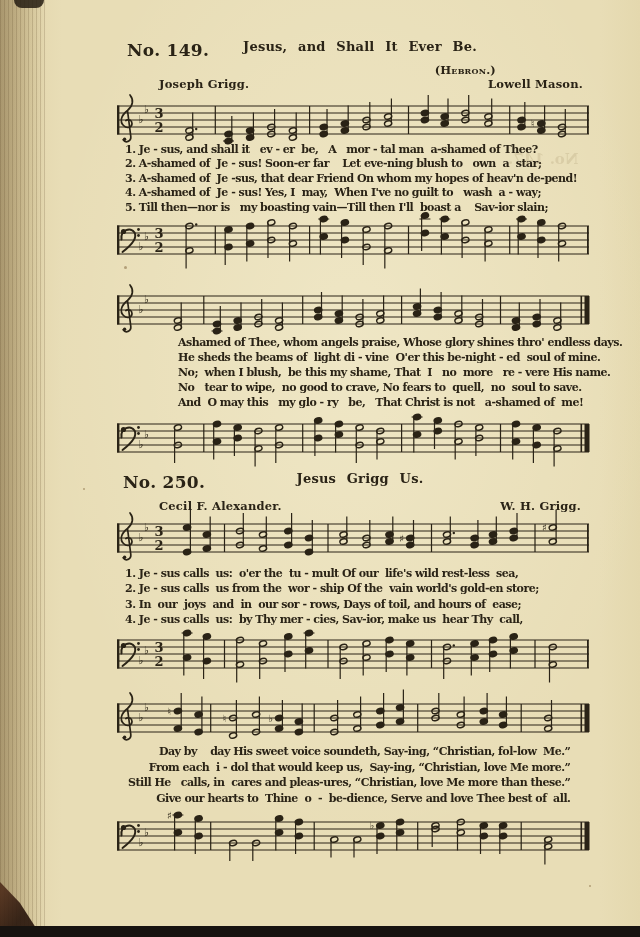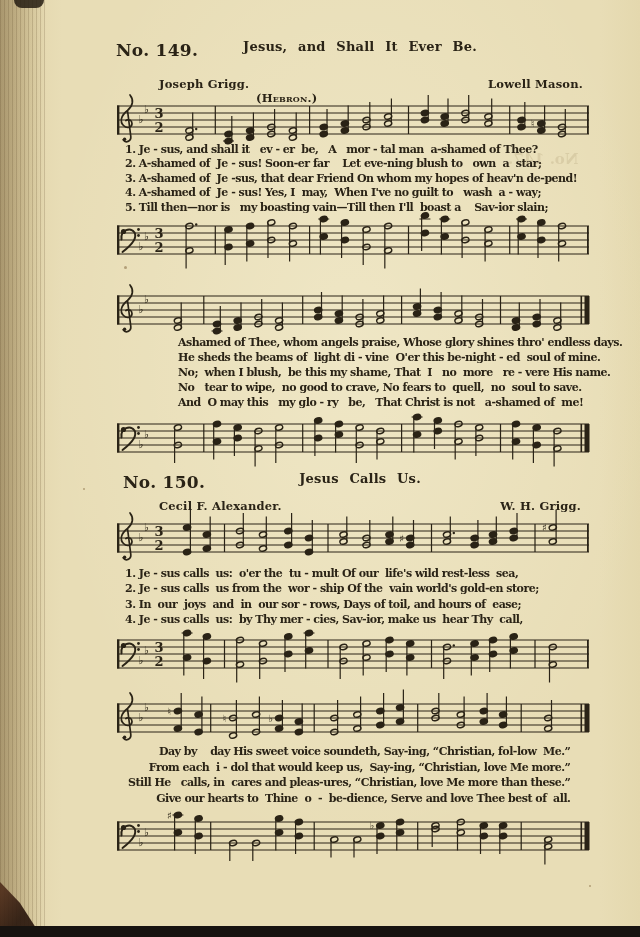--- a/index.html
+++ b/index.html
@@ -18,22 +18,22 @@
   .bottom-bar{position:absolute;left:0;bottom:0;width:640px;height:11px;background:#171310;}
   .corner-bl{position:absolute;left:0;bottom:9px;width:36px;height:56px;
     background:linear-gradient(125deg,#51301d 20%,#2b180e 70%);
     clip-path:polygon(0 18%,55% 55%,100% 100%,0 100%);opacity:.92;}
   .speck{position:absolute;width:3px;height:3px;border-radius:50%;background:rgba(110,80,40,.45);}
 
   .h-num{position:absolute;font-weight:bold;font-size:17px;letter-spacing:.3px;}
   .h-title{position:absolute;left:150px;width:420px;text-align:center;font-weight:bold;font-size:13px;word-spacing:6px;letter-spacing:.2px;}
   .attr{position:absolute;font-weight:bold;font-size:11.5px;letter-spacing:.2px;margin-left:16px;}
   .tune{font-variant:small-caps;}
-  .n149{left:116px;top:40px;}  .t149{top:39px;}
-  .a149{left:143px;top:77px;}  .tu149{left:240px;top:91px;width:240px;text-align:left;}
+  .n149{left:127px;top:40px;}  .t149{top:39px;}
+  .a149{left:143px;top:77px;}  .tu149{left:240px;top:63px;width:240px;text-align:right;}
   .c149{right:57px;top:77px;text-align:center;}
   .n150{left:123px;top:472px;} .t150{top:471px;}
   .a150{left:143px;top:499px;} .c150{right:59px;top:499px;}
 
   .staff{position:absolute;left:115px;width:478px;height:56px;overflow:visible;}
 
   .lyrics{position:absolute;white-space:pre;font-weight:bold;font-size:11px;letter-spacing:-0.5px;}
   .lyric-line{height:14.4px;}
   .l1{top:143px;left:125px;}
   .l2{top:336px;left:178px;} .l2 .lyric-line{height:15px;}
@@ -335,22 +335,22 @@
       <ellipse cx="401" cy="31.5" rx="3.7" ry="2.6" fill="#2a2316" stroke="#2a2316" stroke-width="1.4" transform="rotate(-18 401 31.5)"></ellipse>
       <line x1="397.7" y1="14" x2="397.7" y2="49.5" stroke="#2a2316" stroke-width="1.2"></line>
       <ellipse cx="421.7" cy="17.5" rx="3.7" ry="2.6" fill="#2a2316" stroke="#2a2316" stroke-width="1.4" transform="rotate(-18 421.7 17.5)"></ellipse>
       <ellipse cx="421.7" cy="35" rx="3.7" ry="2.6" fill="#2a2316" stroke="#2a2316" stroke-width="1.4" transform="rotate(-18 421.7 35)"></ellipse>
       <line x1="418.4" y1="17.5" x2="418.4" y2="53" stroke="#2a2316" stroke-width="1.2"></line>
       <ellipse cx="442.4" cy="21" rx="3.7" ry="2.6" fill="none" stroke="#2a2316" stroke-width="1.4" transform="rotate(-18 442.4 21)"></ellipse>
       <ellipse cx="442.4" cy="38.5" rx="3.7" ry="2.6" fill="none" stroke="#2a2316" stroke-width="1.4" transform="rotate(-18 442.4 38.5)"></ellipse>
       <line x1="439.09999999999997" y1="21" x2="439.09999999999997" y2="56.5" stroke="#2a2316" stroke-width="1.2"></line>
     </svg>
 
-  <div class="h-num n150">No. 150.</div>
-  <div class="h-title t150">Jesus Calls Us.</div>
+  <div class="h-num n150">No. 250.</div>
+  <div class="h-title t150">Jesus Grigg Us.</div>
   <div class="attr a150">Cecil F. Alexander.</div>
   <div class="attr c150">W. H. Grigg.</div>
 
   <svg class="staff" viewBox="0 0 478 56" style="top: 510px;">
       <line x1="2" y1="14" x2="474" y2="14" stroke="#2a2316" stroke-width="1"></line>
       <line x1="2" y1="21" x2="474" y2="21" stroke="#2a2316" stroke-width="1"></line>
       <line x1="2" y1="28" x2="474" y2="28" stroke="#2a2316" stroke-width="1"></line>
       <line x1="2" y1="35" x2="474" y2="35" stroke="#2a2316" stroke-width="1"></line>
       <line x1="2" y1="42" x2="474" y2="42" stroke="#2a2316" stroke-width="1"></line>
       <rect x="2" y="13.5" width="2.4" height="29" fill="#2a2316"></rect>

